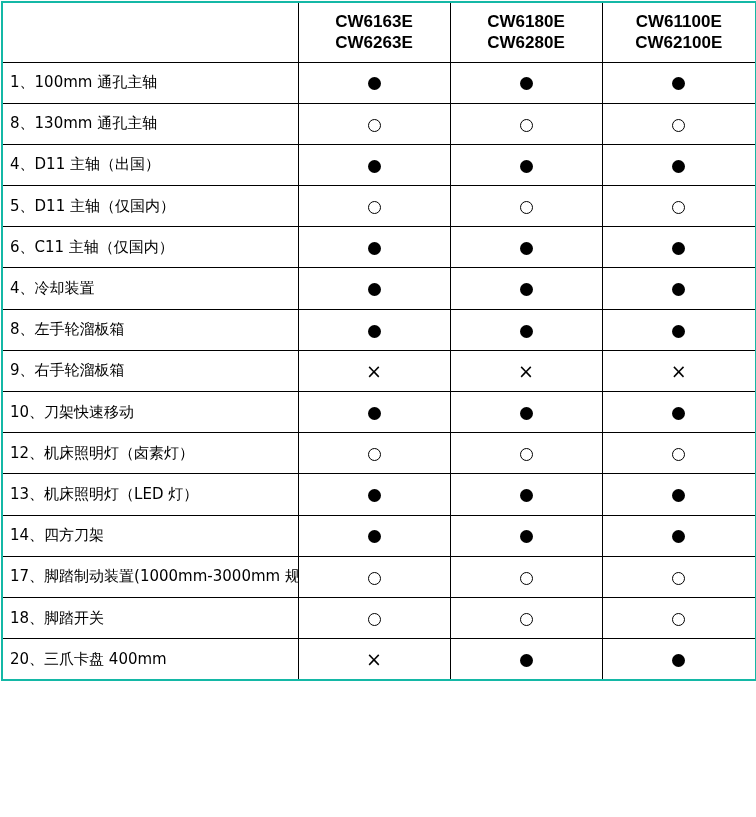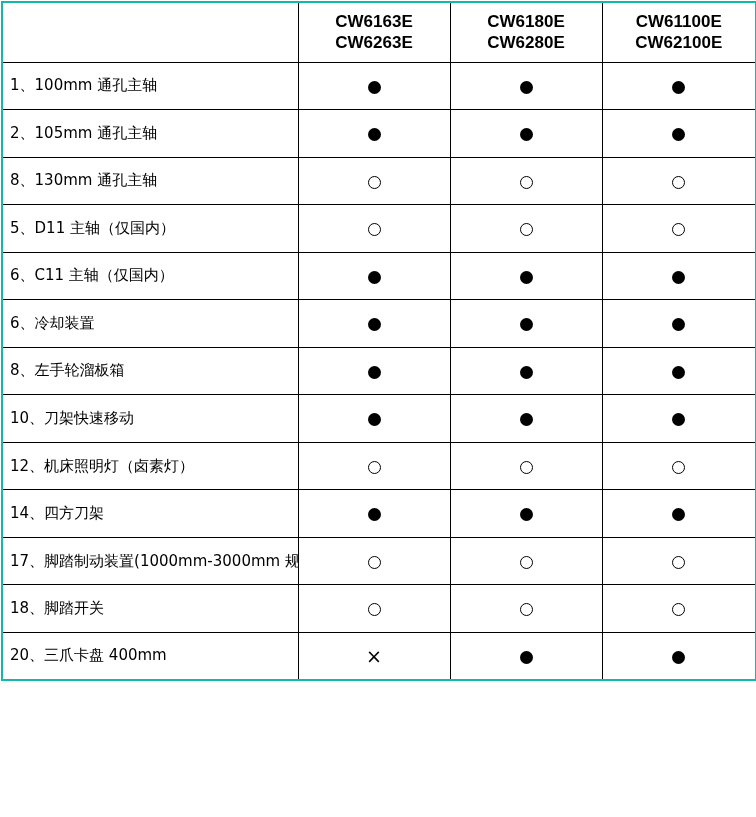--- a/index.html
+++ b/index.html
@@ -104,66 +104,78 @@
       </tr>
   </thead>
   <tbody id="table-body">
       <tr>
         <td class="label-cell">1、100mm 通孔主轴</td>
         <td class="sym-cell"><span class="sym-filled"></span></td>
         <td class="sym-cell"><span class="sym-filled"></span></td>
         <td class="sym-cell"><span class="sym-filled"></span></td>
       </tr>
       <tr>
-        <td class="label-cell">2、105mm 通孔主轴</td>
-        <td class="sym-cell"><span class="sym-filled"></span></td>
-        <td class="sym-cell"><span class="sym-filled"></span></td>
-        <td class="sym-cell"><span class="sym-filled"></span></td>
-      </tr>
-      <tr>
         <td class="label-cell">8、130mm 通孔主轴</td>
         <td class="sym-cell"><span class="sym-open"></span></td>
         <td class="sym-cell"><span class="sym-open"></span></td>
         <td class="sym-cell"><span class="sym-open"></span></td>
       </tr>
       <tr>
+        <td class="label-cell">4、D11 主轴（出国）</td>
+        <td class="sym-cell"><span class="sym-filled"></span></td>
+        <td class="sym-cell"><span class="sym-filled"></span></td>
+        <td class="sym-cell"><span class="sym-filled"></span></td>
+      </tr>
+      <tr>
         <td class="label-cell">5、D11 主轴（仅国内）</td>
         <td class="sym-cell"><span class="sym-open"></span></td>
         <td class="sym-cell"><span class="sym-open"></span></td>
         <td class="sym-cell"><span class="sym-open"></span></td>
       </tr>
       <tr>
         <td class="label-cell">6、C11 主轴（仅国内）</td>
         <td class="sym-cell"><span class="sym-filled"></span></td>
         <td class="sym-cell"><span class="sym-filled"></span></td>
         <td class="sym-cell"><span class="sym-filled"></span></td>
       </tr>
       <tr>
-        <td class="label-cell">6、冷却装置</td>
+        <td class="label-cell">4、冷却装置</td>
         <td class="sym-cell"><span class="sym-filled"></span></td>
         <td class="sym-cell"><span class="sym-filled"></span></td>
         <td class="sym-cell"><span class="sym-filled"></span></td>
       </tr>
       <tr>
         <td class="label-cell">8、左手轮溜板箱</td>
         <td class="sym-cell"><span class="sym-filled"></span></td>
         <td class="sym-cell"><span class="sym-filled"></span></td>
         <td class="sym-cell"><span class="sym-filled"></span></td>
       </tr>
       <tr>
+        <td class="label-cell">9、右手轮溜板箱</td>
+        <td class="sym-cell"><span class="sym-x">×</span></td>
+        <td class="sym-cell"><span class="sym-x">×</span></td>
+        <td class="sym-cell"><span class="sym-x">×</span></td>
+      </tr>
+      <tr>
         <td class="label-cell">10、刀架快速移动</td>
         <td class="sym-cell"><span class="sym-filled"></span></td>
         <td class="sym-cell"><span class="sym-filled"></span></td>
         <td class="sym-cell"><span class="sym-filled"></span></td>
       </tr>
       <tr>
         <td class="label-cell">12、机床照明灯（卤素灯）</td>
         <td class="sym-cell"><span class="sym-open"></span></td>
         <td class="sym-cell"><span class="sym-open"></span></td>
         <td class="sym-cell"><span class="sym-open"></span></td>
+      </tr>
+      <tr>
+        <td class="label-cell">13、机床照明灯（LED 灯）</td>
+        <td class="sym-cell"><span class="sym-filled"></span></td>
+        <td class="sym-cell"><span class="sym-filled"></span></td>
+        <td class="sym-cell"><span class="sym-filled"></span></td>
       </tr>
       <tr>
         <td class="label-cell">14、四方刀架</td>
         <td class="sym-cell"><span class="sym-filled"></span></td>
         <td class="sym-cell"><span class="sym-filled"></span></td>
         <td class="sym-cell"><span class="sym-filled"></span></td>
       </tr>
       <tr>
         <td class="label-cell">17、脚踏制动装置(1000mm-3000mm 规格机床)</td>
         <td class="sym-cell"><span class="sym-open"></span></td>

